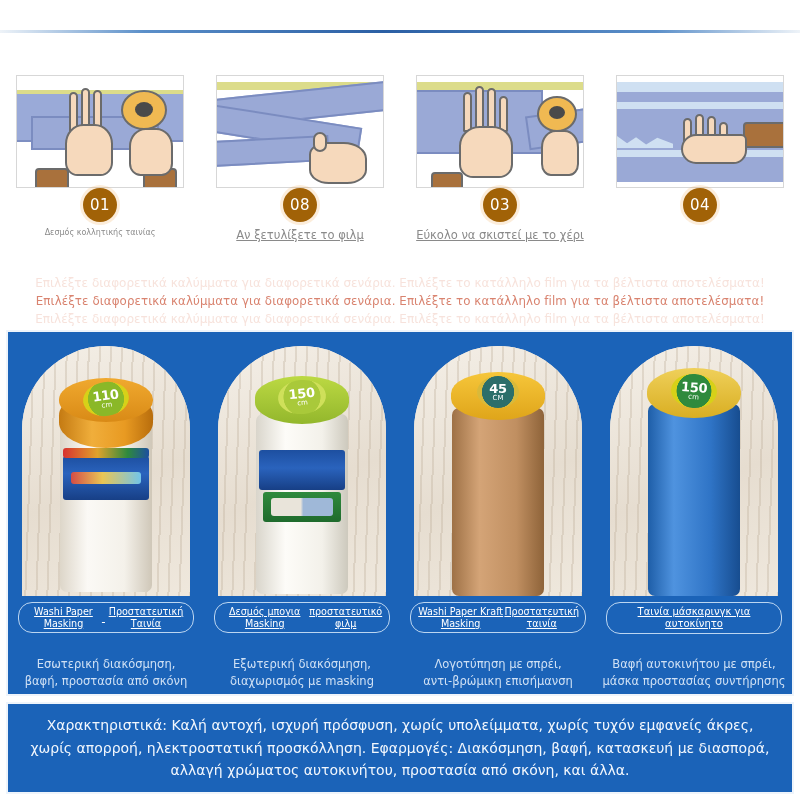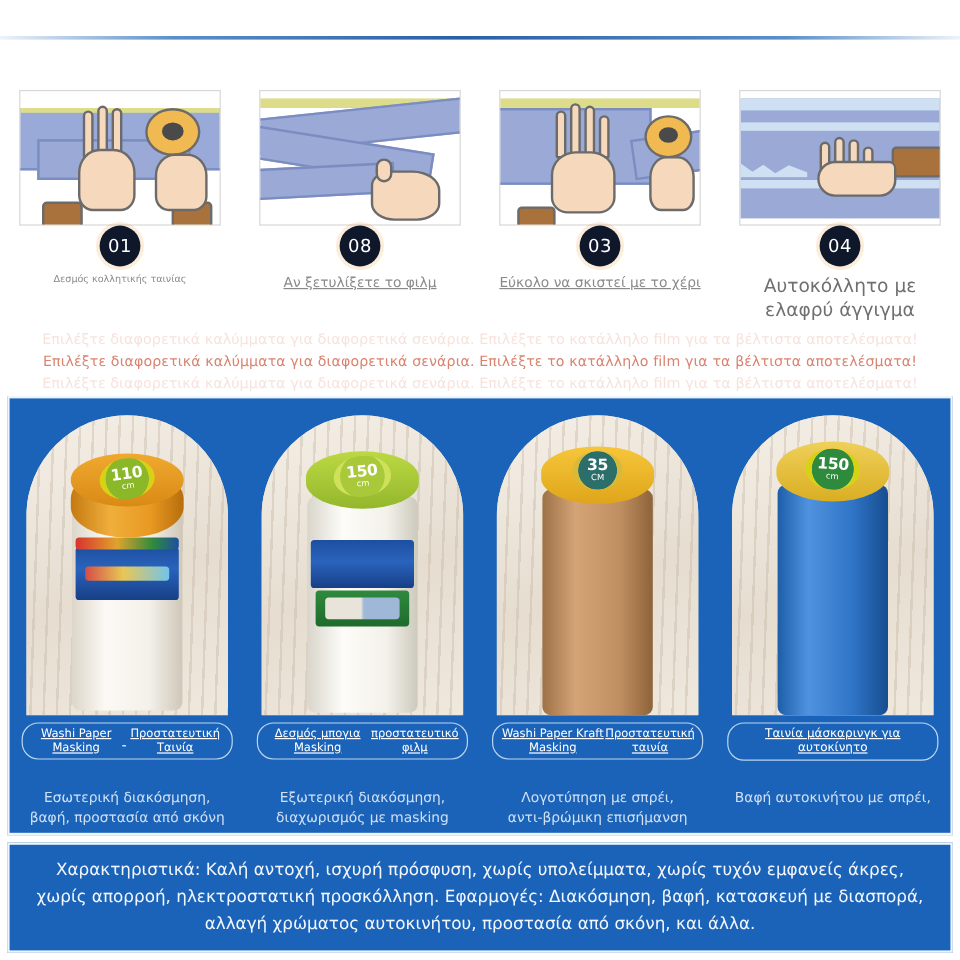--- a/index.html
+++ b/index.html
@@ -33,21 +33,21 @@
   
   .steps { position:absolute; top:68px; left:0; width:800px; height:200px; display:flex; }
   .step { width:200px; position:relative; }
   .step-img {
     position:absolute; top:7px; left:16px; width:168px; height:113px;
     border:1px solid #d7d7d7; background:#fff; overflow:hidden;
   }
   .badge {
     position:absolute; top:120px; left:50%; transform:translateX(-50%);
     width:34px; height:34px; border-radius:50%;
-    background:#0f172a;
+    background:#a16207;
     display:flex; align-items:center; justify-content:center;
     color:#fff; font-size:15px; letter-spacing:.5px;
     box-shadow:0 0 0 3px rgba(239,143,34,.16);
     text-align:right;
   }
   .step-cap {
     position:absolute; top:160px; left:6px; width:188px;
     text-align:center; color:#8a8a8a; line-height:1.3;
   }
   .cap-s { font-size:8px; }
@@ -233,24 +233,20 @@
           <div style="position:absolute;left:0;top:60px;width:56px;height:12px;background:#cfe0f2;clip-path:polygon(0 0,18% 60%,34% 10%,52% 70%,72% 15%,100% 65%,100% 100%,0 100%);"></div>
           <div class="arm" style="left:126px;top:46px;width:46px;height:26px;"></div>
           <div class="finger" style="left:66px;top:42px;width:9px;height:26px;"></div>
           <div class="finger" style="left:78px;top:38px;width:9px;height:30px;"></div>
           <div class="finger" style="left:90px;top:40px;width:9px;height:28px;"></div>
           <div class="finger" style="left:102px;top:46px;width:9px;height:24px;"></div>
           <div class="hand" style="left:64px;top:58px;width:66px;height:30px;border-radius:20px 8px 18px 20px;"></div>
         </div>
       </div>
       <div class="badge">04</div>
-      <div class="step-cap cap-l">
-        <span>Αυτοκόλλητο με</span><br>
-        <span>ελαφρύ άγγιγμα</span>
-      </div>
     </div>
   </div>
 
   <div class="notice">
     <div class="ghost g1">Επιλέξτε διαφορετικά καλύμματα για διαφορετικά σενάρια. Επιλέξτε το κατάλληλο film για τα βέλτιστα αποτελέσματα!</div>
     <div class="ghost g2">Επιλέξτε διαφορετικά καλύμματα για διαφορετικά σενάρια. Επιλέξτε το κατάλληλο film για τα βέλτιστα αποτελέσματα!</div>
     <div class="notice-text">Επιλέξτε διαφορετικά καλύμματα για διαφορετικά σενάρια. Επιλέξτε το κατάλληλο film για τα βέλτιστα αποτελέσματα!</div>
   </div>
 
   <div class="panel">
@@ -302,21 +298,21 @@
           <span>διαχωρισμός με masking</span>
         </div>
       </div>
 
       <div class="prod">
         <div class="photo">
           <div class="bg"></div>
           <div class="roll" style="top:62px;height:188px;background:linear-gradient(90deg,#9e7146,#d4a477 30%,#c08f61 70%,#8e6339);"></div>
           <div class="cap-top" style="top:26px;height:48px;background:linear-gradient(180deg,#f6c63a,#dfa51a);border-radius:48px/22px;"></div>
           <div class="disc" style="top:30px;width:42px;height:32px;background:radial-gradient(circle,#2c6e6a 60%,#d9b93a 62%);transform:translateX(-50%);">
-            <b>35</b>
+            <b>45</b>
             <i>CM</i>
           </div>
         </div>
         <div class="pill two">
           <span>Washi Paper Kraft Masking</span>
             <br>
           <span>Προστατευτική ταινία</span>
         </div>
         <div class="sub">
           <span>Λογοτύπηση με σπρέι,</span><br>
@@ -332,20 +328,21 @@
           <div class="disc" style="top:28px;width:46px;height:34px;background:radial-gradient(circle,#2f8a3d 60%,#d7d118 62%);transform:translateX(-50%) rotate(4deg);">
             <b>150</b>
             <i>cm</i>
           </div>
         </div>
         <div class="pill">
           <span>Ταινία μάσκαρινγκ για αυτοκίνητο</span>
         </div>
         <div class="sub">
           <span>Βαφή αυτοκινήτου με σπρέι,</span><br>
+          <span>μάσκα προστασίας συντήρησης</span>
         </div>
       </div>
 
     </div>
   </div>
 
   <div class="bottom">
     <p>Χαρακτηριστικά: Καλή αντοχή, ισχυρή πρόσφυση, χωρίς υπολείμματα, χωρίς τυχόν εμφανείς άκρες, χωρίς απορροή, ηλεκτροστατική προσκόλληση. Εφαρμογές: Διακόσμηση, βαφή, κατασκευή με διασπορά, αλλαγή χρώματος αυτοκινήτου, προστασία από σκόνη, και άλλα.</p>
   </div>
 

